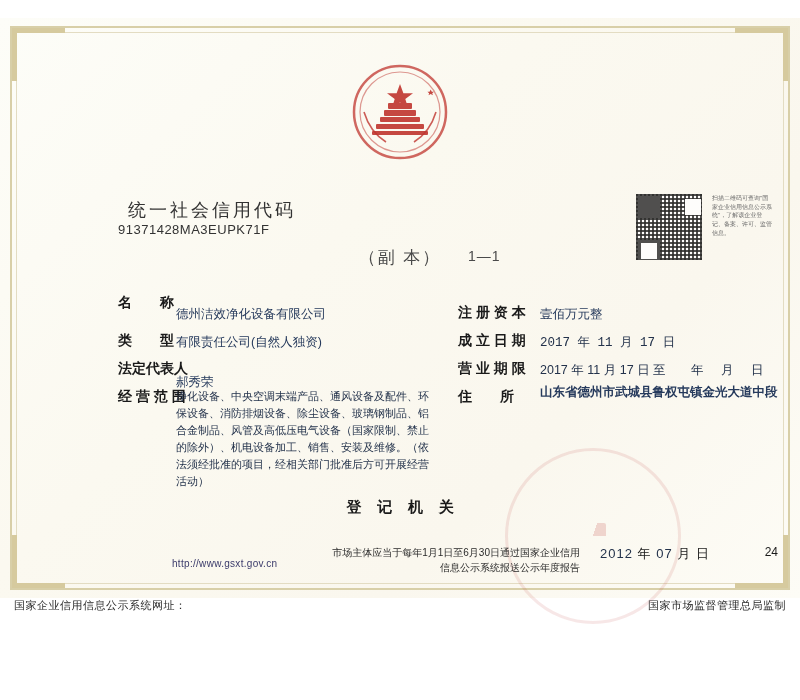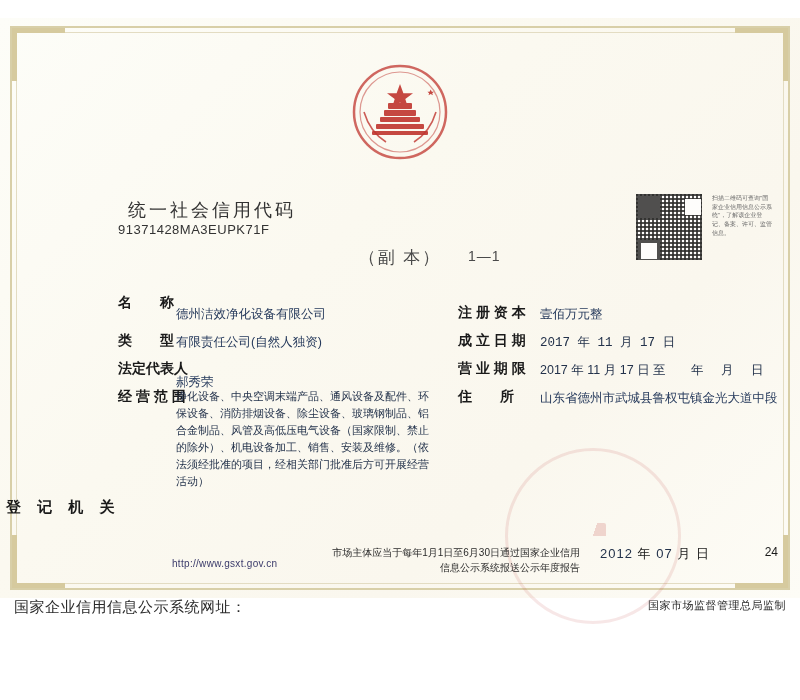--- a/index.html
+++ b/index.html
@@ -186,26 +186,27 @@
     font-size: 11px;
     line-height: 1.55;
     color: #23324b;
   }
 
   .reg-org {
     position: absolute;
     left: 0;
     top: 480px;
     width: 800px;
-    text-align: left;
+    text-align: center;
     font-size: 15px;
     letter-spacing: 6px;
     color: #1a1a1a;
     font-weight: 600;
     text-indent: 6px;
+    font-family: Liberation Serif, serif;
   }
   .seal {
     position: absolute;
     left: 505px;
     top: 430px;
     width: 170px;
     height: 170px;
     border-radius: 50%;
     border: 3px solid rgba(190,60,55,0.32);
     opacity: .38;
@@ -254,21 +255,21 @@
     right: 22px;
     top: 527px;
     font-size: 12px;
     color: #1a1a1a;
   }
 
   .footer-left {
     position: absolute;
     left: 14px;
     top: 598px;
-    font-size: 15px;
+    font-size: 11px;
     color: #2a2a2a;
     letter-spacing: .5px;
   }
   .footer-right {
     position: absolute;
     right: 14px;
     top: 598px;
     font-size: 11px;
     color: #2a2a2a;
     letter-spacing: .5px;
@@ -353,21 +354,21 @@
         <span style="padding-left:22px">年</span>
         <span style="padding-left:14px">月</span>
         <span style="padding-left:14px">日</span>
       </div>
     </div>
 
     <div class="row">
       <div class="label lab-l" style="top:98px;">经 营 范 围</div>
       <div class="scope-text" style="top:98px;">净化设备、中央空调末端产品、通风设备及配件、环保设备、消防排烟设备、除尘设备、玻璃钢制品、铝合金制品、风管及高低压电气设备（国家限制、禁止的除外）、机电设备加工、销售、安装及维修。（依法须经批准的项目，经相关部门批准后方可开展经营活动）</div>
       <div class="label lab-r" style="top:98px;">住　　所</div>
-      <div class="value hand val-r" style="top:100px;">山东省德州市武城县鲁权屯镇金光大道中段</div>
+      <div class="value hand val-r" style="top:94px;font-weight:bold;">山东省德州市武城县鲁权屯镇金光大道中段</div>
     </div>
   </div>
 
   <div class="seal"></div>
   <div class="reg-org">登 记 机 关</div>
 
   <div class="url">http://www.gsxt.gov.cn</div>
   <div class="notice">市场主体应当于每年1月1日至6月30日通过国家企业信用信息公示系统报送公示年度报告</div>
   <div class="date-line">
     <span class="dv">2012</span>

